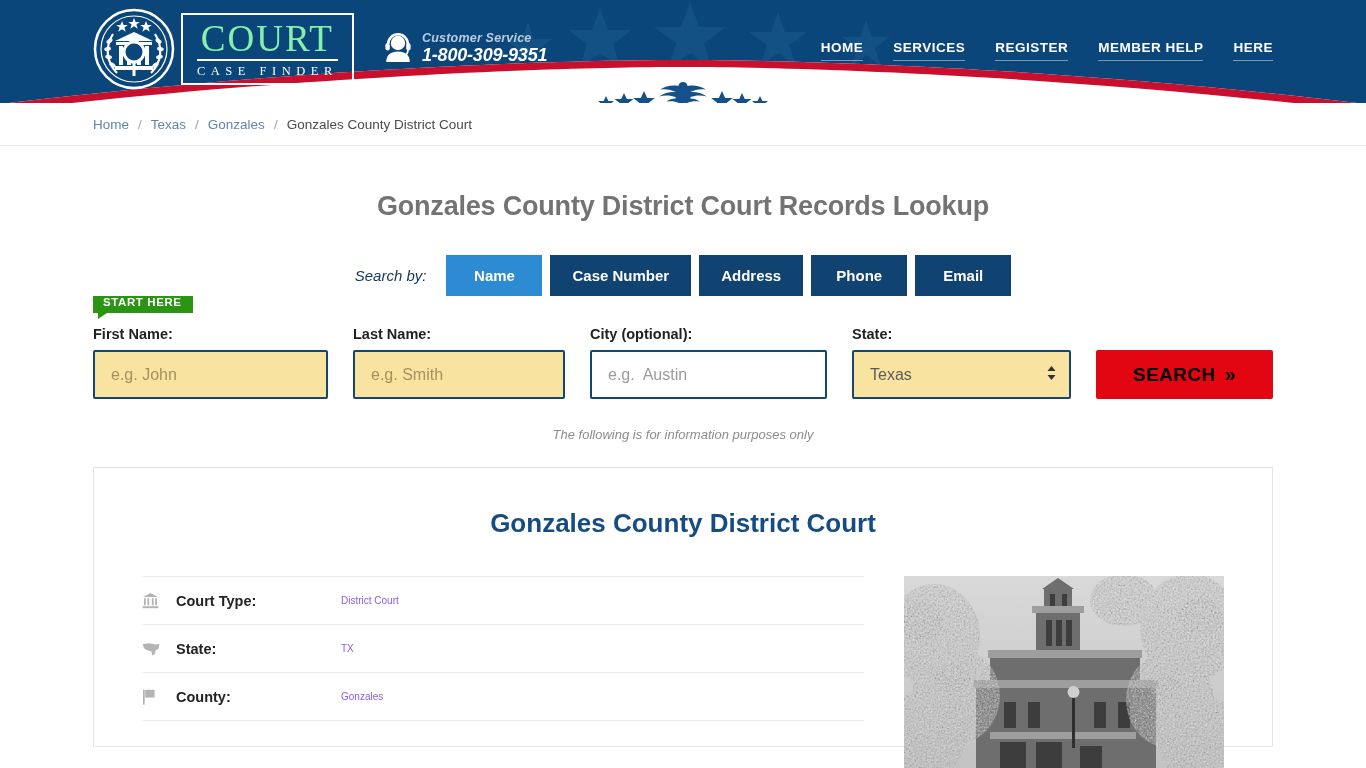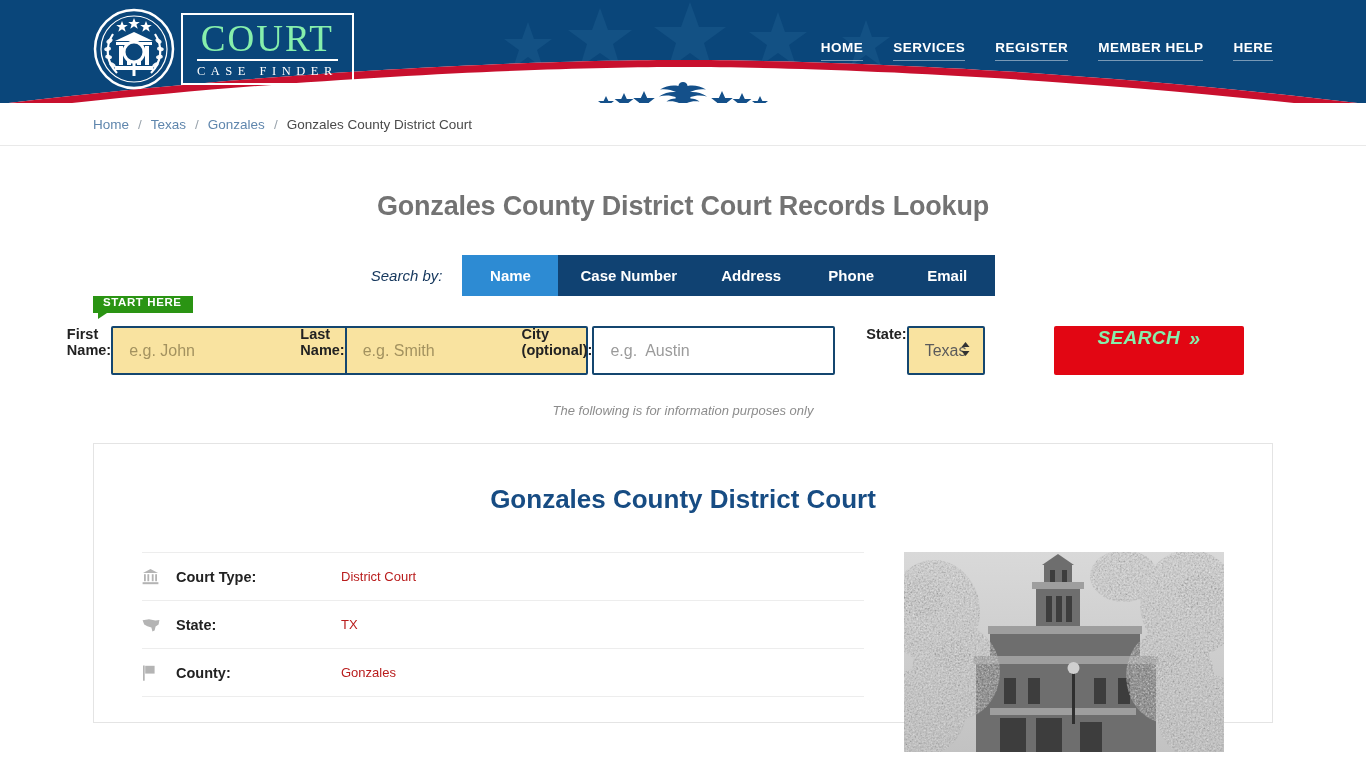--- a/index.html
+++ b/index.html
@@ -81,33 +81,33 @@
 
   
   .searchby{
     display:flex;align-items:center;justify-content:center;margin-top:33px;
   }
   .searchby-label{
     color:#14365c;font-size:15px;font-style:italic;font-weight:normal;
     margin-right:20px;
   }
   .tab{
-    height:41px;min-width:96px;padding:0 22px;
+    height:41px;min-width:96px;padding:0 22px;margin-right:8px;
     background:#104272;color:#ffffff;font-size:15px;font-weight:bold;
     display:flex;align-items:center;justify-content:center;cursor:pointer;
     border:none;font-family:inherit;
   }
   .tab:last-child{margin-right:0;}
   .tab.active{background:#2d8bd3;}
 
   
   .formrow{
     position:relative;display:flex;align-items:flex-end;margin-top:30px;
   }
-  .field{display:flex;flex-direction:row;margin-right:10px;justify-content:center;}
+  .field{display:flex;flex-direction:column;margin-right:25px;}
   .field label{
     font-size:14.5px;font-weight:bold;color:#222222;margin-bottom:8px;
   }
   .inp{
     height:49px;box-sizing:border-box;border:2px solid #14466f;
     background:#f9e3a0;font-size:16px;color:#8a7b52;padding:0 16px;
     font-family:inherit;border-radius:2px;
   }
   .inp::placeholder{color:#a3925f;opacity:1;}
   .inp.plain{background:#ffffff;color:#8d8d8d;}
@@ -120,24 +120,24 @@
   .sel{
     height:49px;width:100%;box-sizing:border-box;border:2px solid #14466f;
     background:#f9e3a0;font-size:16px;color:#5b5b5b;padding:0 16px;
     font-family:inherit;border-radius:2px;appearance:none;-webkit-appearance:none;
   }
   .stepper{
     position:absolute;right:14px;top:50%;transform:translateY(-50%);
     pointer-events:none;color:#3a3a3a;
   }
   .btn-search{
-    height:49px;width:190px;background:#e20613;color:#86efac;
+    height:49px;width:190px;background:#e20613;color:#000000;
     font-size:19px;font-weight:bold;letter-spacing:.4px;border:none;
-    cursor:pointer;font-family:inherit;display:flex;
-    justify-content:center;border-radius:2px;font-style:italic;
+    cursor:pointer;font-family:inherit;display:flex;align-items:center;
+    justify-content:center;border-radius:2px;
   }
   .btn-search .chev{margin-left:9px;font-size:20px;}
 
   
   .starthere{
     position:absolute;left:0;top:-30px;background:#2a9413;color:#ffffff;
     font-size:11.5px;font-weight:bold;letter-spacing:.6px;
     padding:0 11px 5px 10px;
   }
   .starthere:after{
@@ -166,21 +166,21 @@
     display:flex;align-items:center;height:47px;
     border-bottom:1px solid #ededed;
   }
   .drow:first-child{border-top:1px solid #ededed;}
   .dicon{
     width:34px;flex:0 0 34px;color:#b4b4b4;display:flex;align-items:center;
   }
   .dlabel{
     width:165px;flex:0 0 165px;font-size:14.5px;font-weight:bold;color:#222222;
   }
-  .dvalue{font-size:13px;color:#b91c1c;}
+  .dvalue{font-size:10px;color:#8b5cf6;}
   .photo{
     margin-left:40px;width:320px;height:200px;overflow:hidden;flex:0 0 320px;
   }
 </style>
 </head>
 <body>
 
 <div class="header">
 
   <svg class="svg-stars" width="1366" height="103" viewBox="0 0 1366 103">
@@ -240,20 +240,34 @@
           <circle cx="41" cy="44" r="10" fill="#0a467a"></circle>
           <line x1="41" y1="54" x2="41" y2="68"></line>
         </g>
       </svg>
       <div class="logo-text">
         <span class="logo-court">COURT</span>
         <span class="logo-sub">CASE FINDER</span>
       </div>
     </div>
 
+    <div class="cs">
+      <svg class="cs-icon" viewBox="0 0 30 32">
+        <circle cx="15" cy="11" r="7.2" fill="#ffffff"></circle>
+        <path d="M3.2,30 C3.2,23 8,19.6 15,19.6 C22,19.6 26.8,23 26.8,30 Z" fill="#ffffff"></path>
+        <path d="M5.2,12 A9.8,9.8 0 0 1 24.8,12" fill="none" stroke="#ffffff" stroke-width="2.6"></path>
+        <rect x="2.4" y="11" width="4.4" height="7.4" rx="2.2" fill="#ffffff"></rect>
+        <rect x="23.2" y="11" width="4.4" height="7.4" rx="2.2" fill="#ffffff"></rect>
+        <path d="M25,18 C25,22.4 21.6,24.6 18,24.6" fill="none" stroke="#ffffff" stroke-width="1.8"></path>
+      </svg>
+      <div class="cs-text">
+        <span class="cs-label">Customer Service</span>
+        <span class="cs-phone">1-800-309-9351</span>
+      </div>
+    </div>
 
     <div class="nav">
       <a href="#">HOME</a>
       <a href="#">SERVICES</a>
       <a href="#">REGISTER</a>
       <a href="#">MEMBER HELP</a>
       <a href="#">HERE</a>
     </div>
   </div>
 

